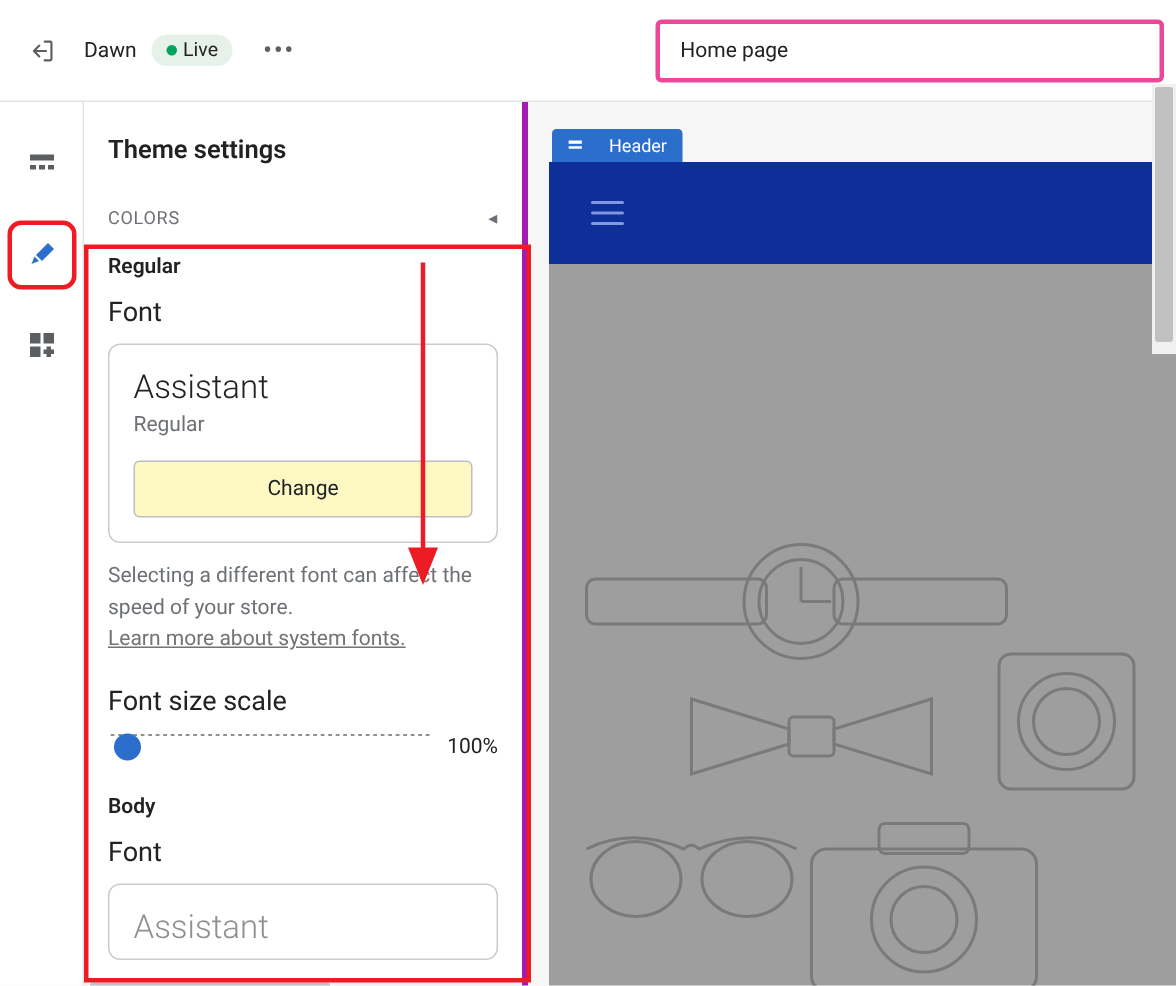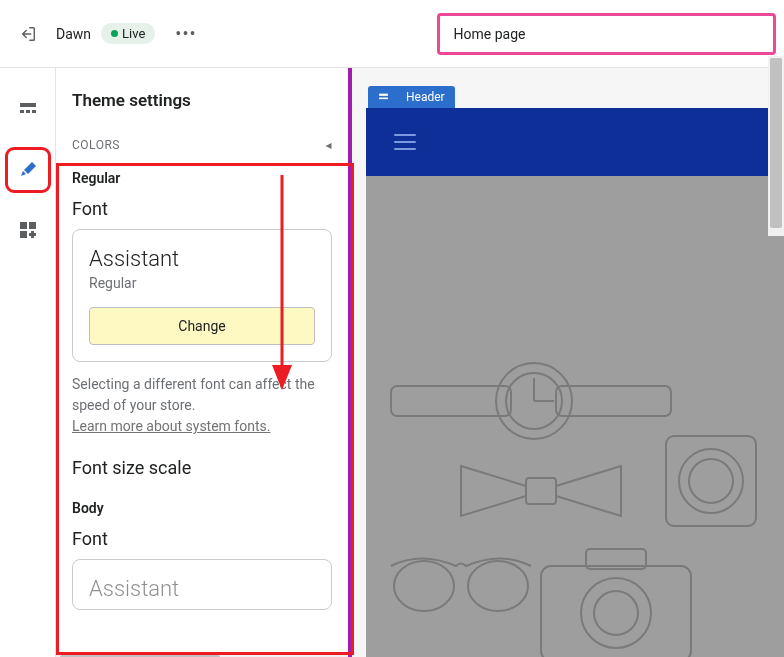--- a/index.html
+++ b/index.html
@@ -111,20 +111,27 @@
         <div class="font-style">Regular</div>
         <button class="change-btn">Change</button>
       </div>
       <div class="helper">
         <span>Selecting a different font can affect the speed of your store.</span>
         <br>
         <a class="link">Learn more about system fonts.</a>
       </div>
       <div class="slider-row">
         <div class="field-label">Font size scale</div>
+        <div class="slider-track">
+          <div class="slider">
+            <div class="slider-dots"></div>
+            <div class="slider-thumb" style="left:6%"></div>
+          </div>
+          <span class="slider-val">100%</span>
+        </div>
       </div>
       <div class="sub-head" style="margin-top:22px">Body</div>
       <div class="field-label">Font</div>
       <div class="font-card" style="padding-bottom:4px">
         <div class="font-name" style="opacity:.5">Assistant</div>
       </div>
       <div class="scrollbar-h">
           <div class="scrollbar-thumb-h"></div>
         </div>
     </div>

